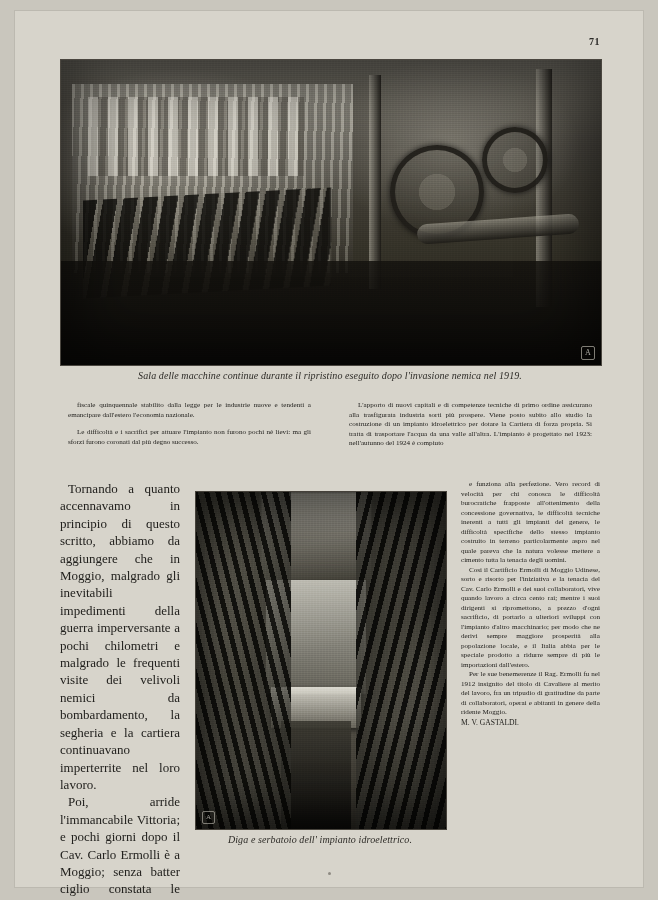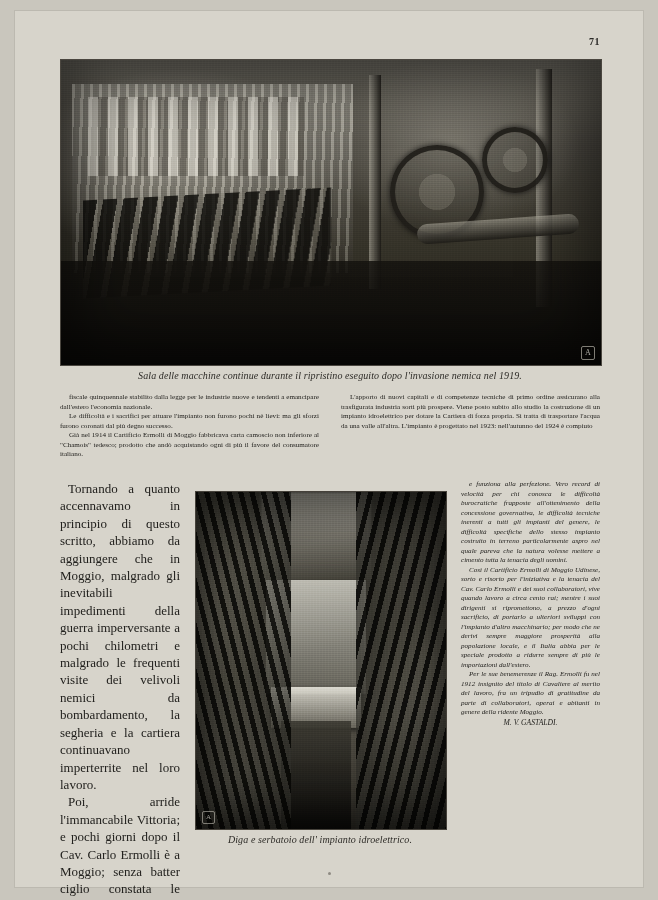--- a/index.html
+++ b/index.html
@@ -169,21 +169,21 @@
   .col {
     position: absolute;
     top: 383px;
     width: 259px;
     font-size: 7.1px;
     line-height: 1.34;
     text-align: justify;
     color: #22211e;
     hyphens: auto;
   }
-  .col p { margin: 0; text-indent: 9px; }
+  .col p { margin: 8px; text-indent: 9px; }
   .col.left { left: 46px; width: 259px; }
   .col.right { left: 327px; width: 259px; }
 
   .col-left-bottom {
     position: absolute;
     left: 46px;
     top: 470px;
     width: 120px;
     font-size: 13px;
     line-height: 1.34;
@@ -195,23 +195,23 @@
   .col-right-bottom {
     position: absolute;
     left: 447px;
     top: 470px;
     width: 139px;
     font-size: 7.1px;
     line-height: 1.34;
     text-align: justify;
     color: #22211e;
   }
-  .col-right-bottom p { margin: 0; text-indent: 8px; font-style: italic; }
+  .col-right-bottom p { margin: 0; text-indent: 8px; }
   .signature {
-    text-align: center;
+    text-align: left;
     font-variant: small-caps;
     font-size: 7.6px;
     margin-top: 6px;
     text-indent: 0 !important;
   }
 
   
   .photo-bottom {
     position: absolute;
     left: 181px;
@@ -349,21 +349,20 @@
       <div class="ph-grain"></div>
       <div class="ph-vig"></div>
       <div class="ph-mark">A</div>
     </div>
 
     <div class="caption caption-top">Sala delle macchine continue durante il ripristino eseguito dopo l'invasione nemica nel 1919.</div>
 
     <div class="col left">
       <p>fiscale quinquennale stabilito dalla legge per le industrie nuove e tendenti a emancipare dall'estero l'economia nazionale.</p>
       <p>Le difficoltà e i sacrifici per attuare l'impianto non furono pochi nè lievi: ma gli sforzi furono coronati dal più degno successo.</p>
-      <p>Già nel 1914 il Cartificio Ermolli di Moggio fabbricava carta camoscio non inferiore al "Chamois" tedesco; prodotto che andò acquistando ogni dì più il favore del consumatore italiano.</p>
     </div>
 
     <div class="col right">
       <p>L'apporto di nuovi capitali e di competenze tecniche di primo ordine assicurano alla trasfigurata industria sorti più prospere. Viene posto subito allo studio la costruzione di un impianto idroelettrico per dotare la Cartiera di forza propria. Si tratta di trasportare l'acqua da una valle all'altra. L'impianto è progettato nel 1923: nell'autunno del 1924 è compiuto</p>
     </div>
 
     <div class="col-left-bottom">
       <p>Tornando a quanto accennavamo in principio di questo scritto, abbiamo da aggiungere che in Moggio, malgrado gli inevitabili impedimenti della guerra imperversante a pochi chilometri e malgrado le frequenti visite dei velivoli nemici da bombardamento, la segheria e la cartiera continuavano imperterrite nel loro lavoro.</p>
       <p>Poi, arride l'immancabile Vittoria; e pochi giorni dopo il Cav. Carlo Ermolli è a Moggio; senza batter ciglio constata le rovine e le esportazioni perpetrate dal nemico nei suoi stabilimenti: aduna tutte le vecchie e nuove energie, sorride alle speranze e proferisce un ordine: ricostruire tutto e subito. E già nel 1919 torna a funzionare la segheria, e nel 1920 la cartiera, senza aspettare i risarcimenti di guerra.</p>
       <p>Ma ripristinare non basta. L'industria che si ferma, muore. L'azienda del Cartificio viene costituita in Società Ano-</p>

